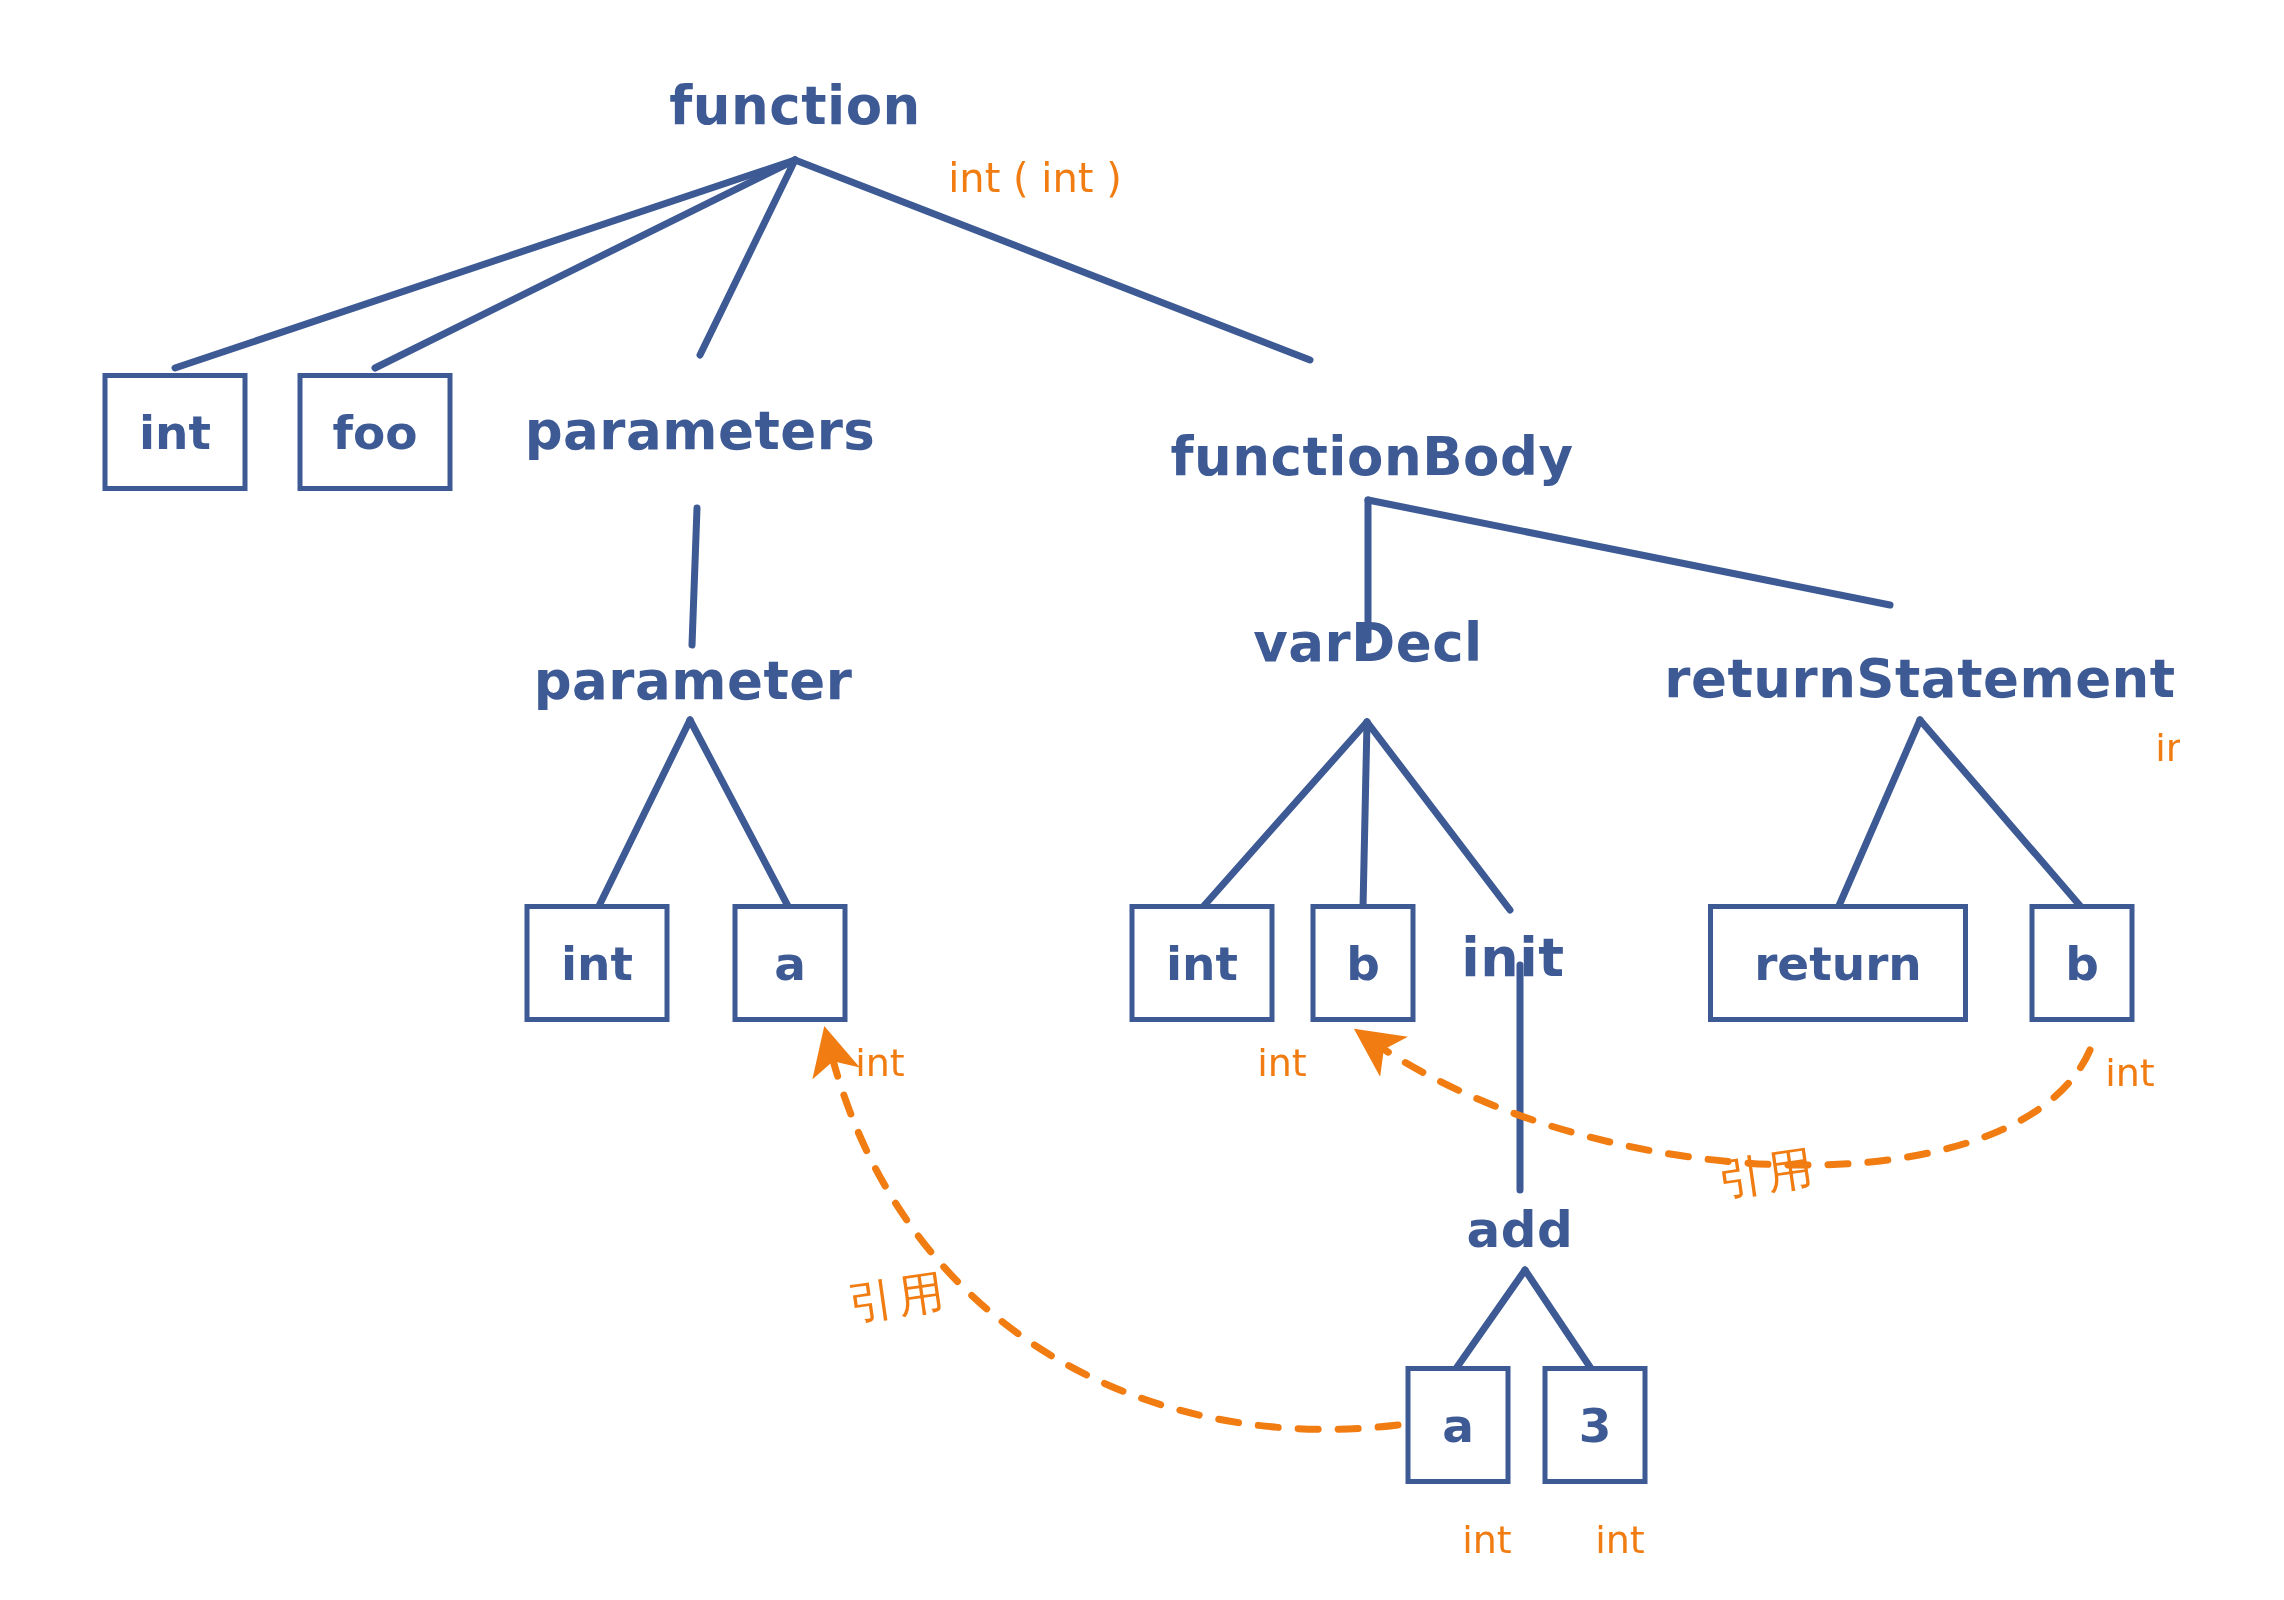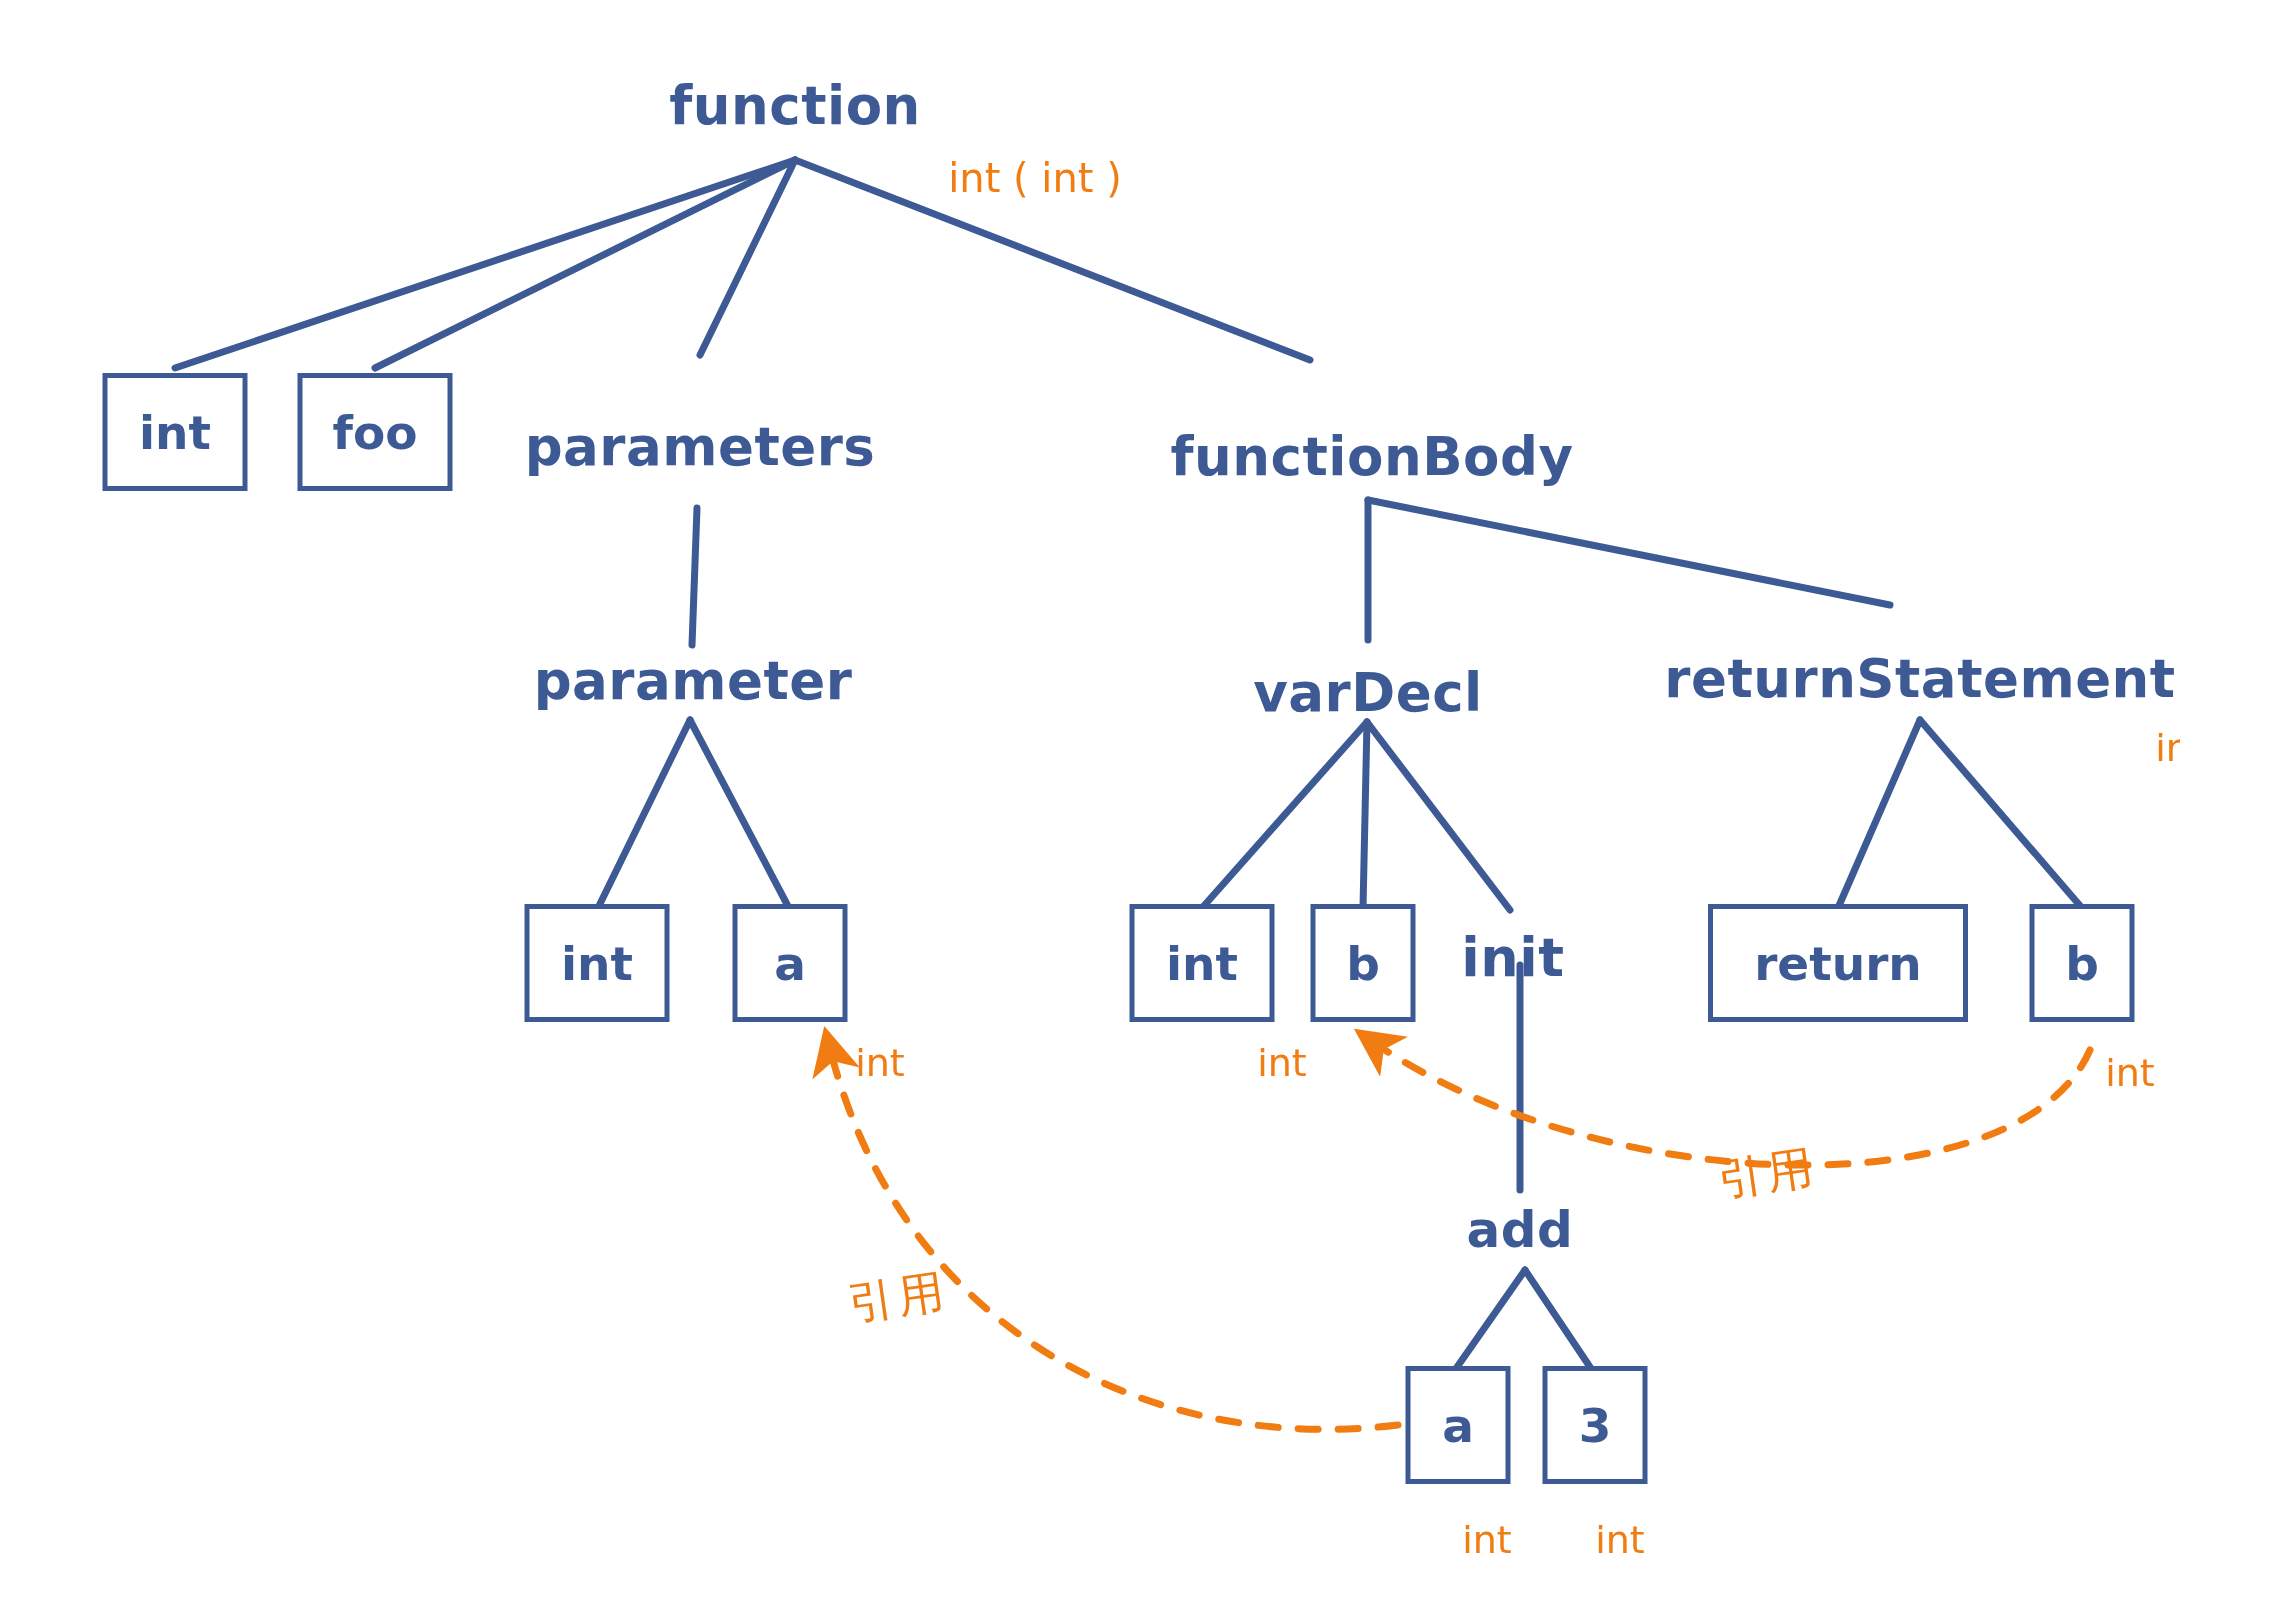--- a/index.html
+++ b/index.html
@@ -129,27 +129,27 @@
     <g stroke="#f07c12" stroke-width="7" fill="none" stroke-linecap="round" stroke-dasharray="20 20">
 
       <path d="M1398,1425 C1150,1455 900,1330 829,1045" marker-end="url(#orange-arrow)"></path>
 
       <path d="M2090,1050 C2020,1210 1600,1200 1370,1040" marker-end="url(#orange-arrow)"></path>
     </g>
   </svg>
 
   <div class="node-label" style="left:795px; top:105px;">function</div>
 
-  <div class="node-label" style="left:700px; top:446px;text-align:right;">parameters</div>
+  <div class="node-label" style="left:700px; top:430px;text-align:right;">parameters</div>
 
   <div class="node-label" style="left:1372px; top:430px;margin-top:26px;">functionBody</div>
 
   <div class="node-label" style="left:693px; top:680px;">parameter</div>
 
-  <div class="node-label" style="left:1368px; top:692px;">varDecl</div>
+  <div class="node-label" style="left:1368px; top:642px;">varDecl</div>
 
   <div class="node-label" style="left:1920px; top:678px;">returnStatement</div>
 
   <div class="node-label" style="left:1520px; top:1230px; font-size:50px;">add</div>
 
   <div class="node-label" style="left:1513px; top:958px; font-size:54px;">init</div>
 
   <div class="token-box" style="left:175px; top:432px; width:145px; height:118px;">int</div>
 
   <div class="token-box" style="left:375px; top:432px; width:155px; height:118px;">foo</div>

